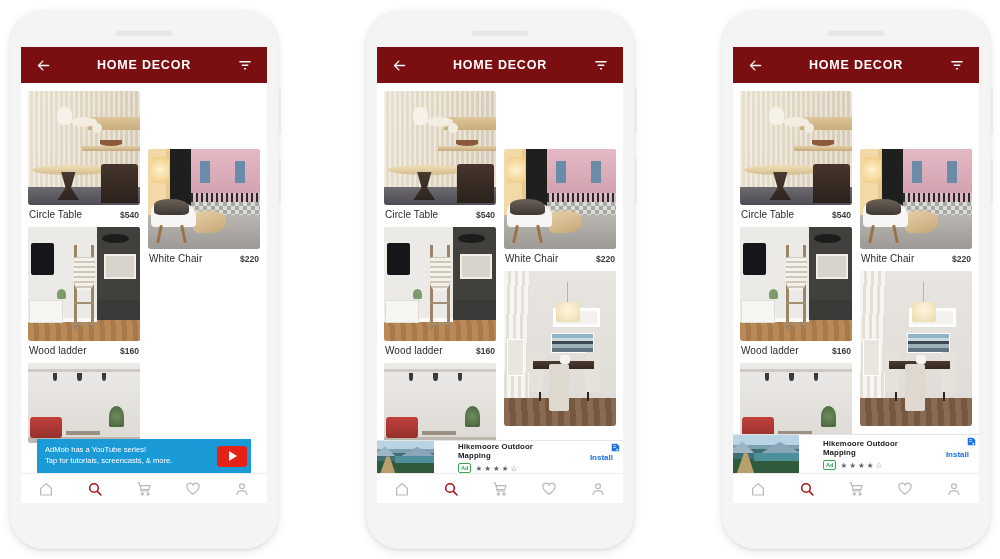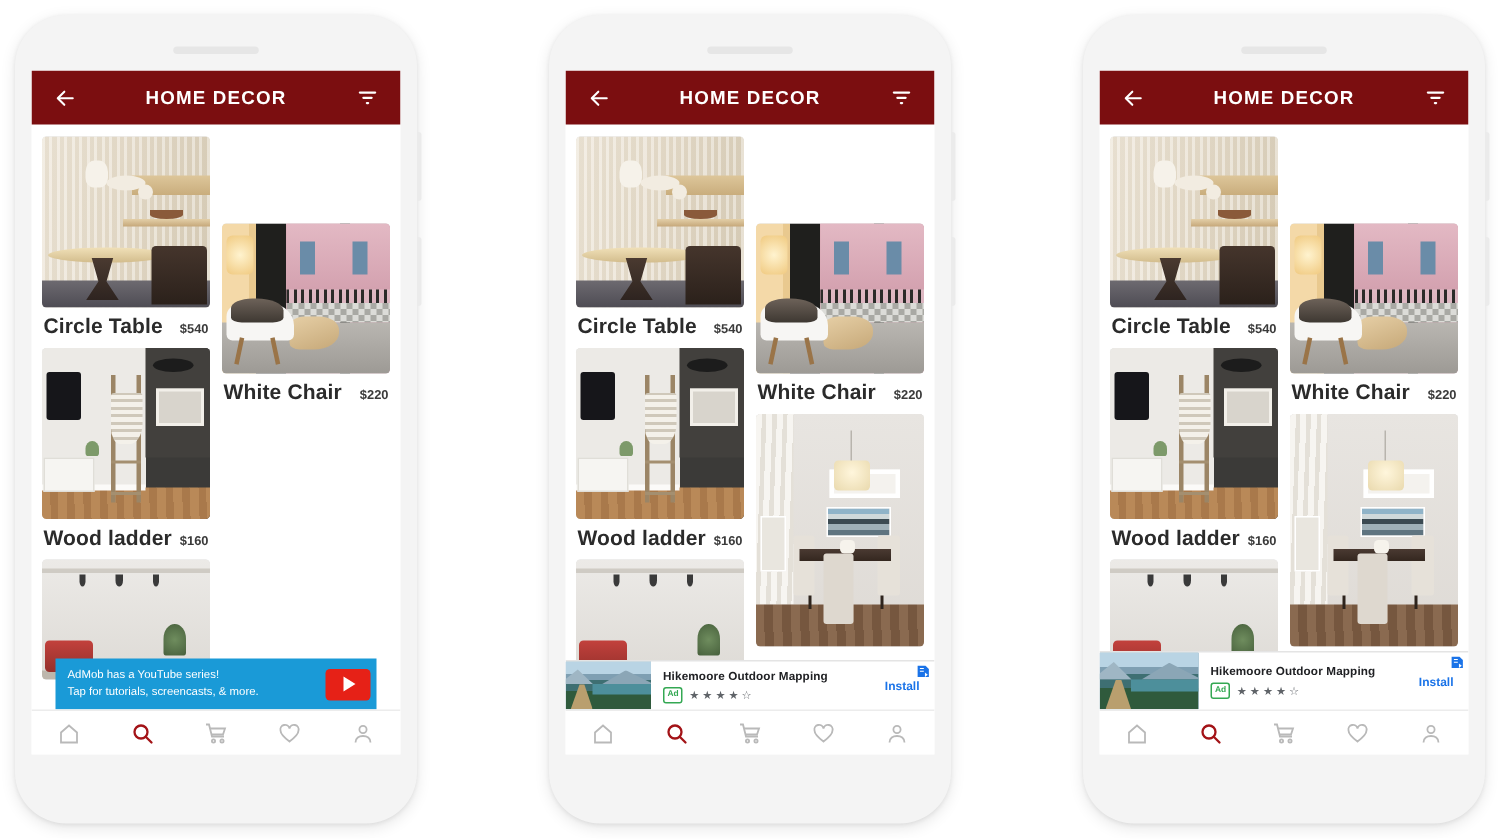--- a/index.html
+++ b/index.html
@@ -101,21 +101,21 @@
     overflow: hidden;
     position: relative;
     background: #ddd;
   }
   .meta {
     display: flex;
     justify-content: space-between;
     align-items: baseline;
     padding: 4px 1px 1px 1px;
   }
-  .p-name { font-size: 14px; color: #2b2b2b; font-weight: bold; letter-spacing: 0.1px; text-align: right; }
+  .p-name { font-size: 10px; color: #2b2b2b; font-weight: normal; letter-spacing: 0.1px; text-align: right; }
   .p-price { font-size: 8.6px; color: #3a3a3a; font-weight: bold; }
 
   
   .scene { position: absolute; inset: 0; }
 
   
   .s-table { background: linear-gradient(100deg,#ece3d4 0%,#e5dbc9 42%,#d8cdb7 100%); }
   .s-table .wall { position:absolute; inset:0;
     background: repeating-linear-gradient(90deg, rgba(255,255,255,.38) 0 2px, rgba(0,0,0,.02) 2px 5px); }
   .s-table .shelf { position:absolute; right:0; width:46%; height:11%; top:23%;
@@ -268,20 +268,21 @@
   }
 
   .ad-install {
     position: absolute;
     left: 0; right: 0; bottom: 30px;
     background: #ffffff;
     border-top: 1px solid #e4e4e4;
     display: flex;
     align-items: stretch;
     overflow: hidden;
+    gap: 16px;
   }
   .ad-install.sm { height: 33px; }
   .ad-install.lg { height: 39px; }
   .ad-thumb {
     width: 57px;
     flex: 0 0 auto;
     position: relative;
     overflow: hidden;
     background: #6a9ab4;
   }

